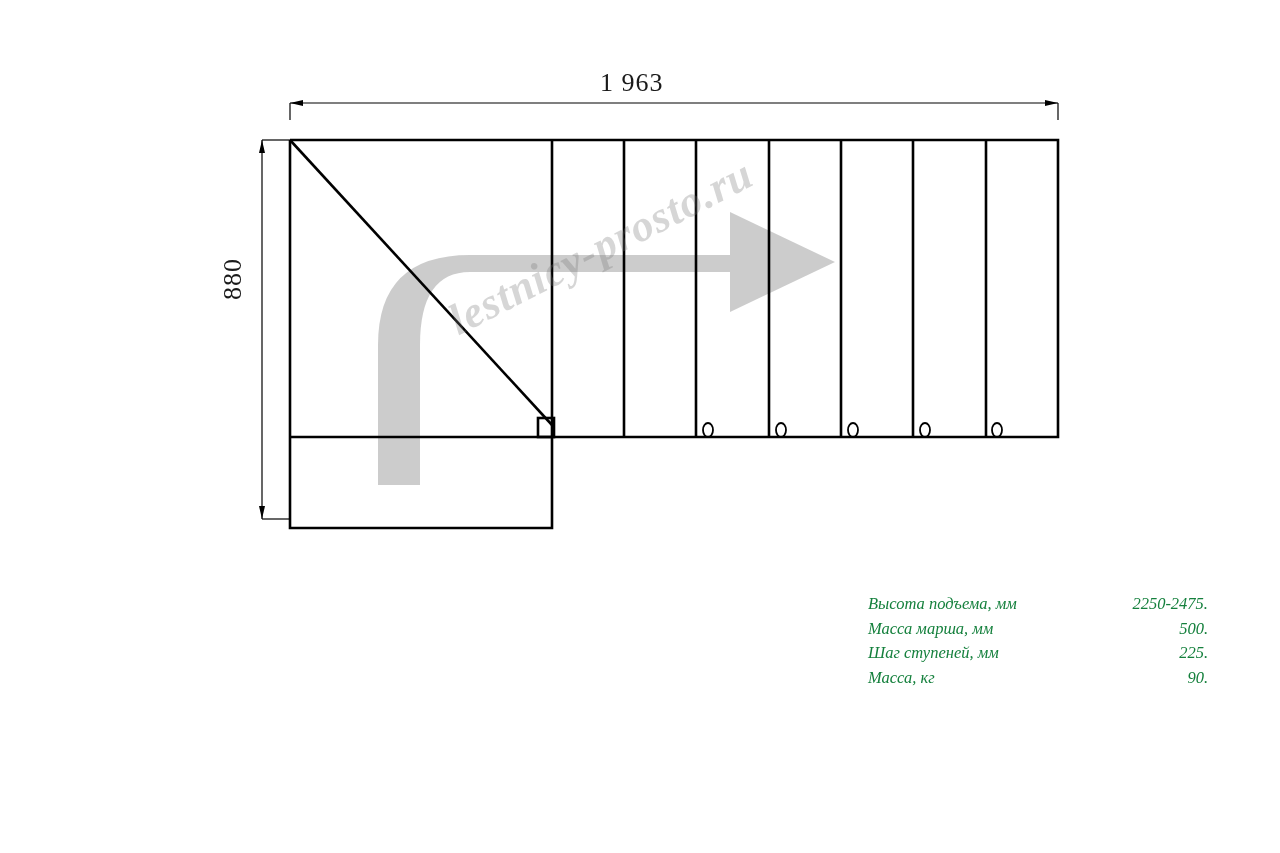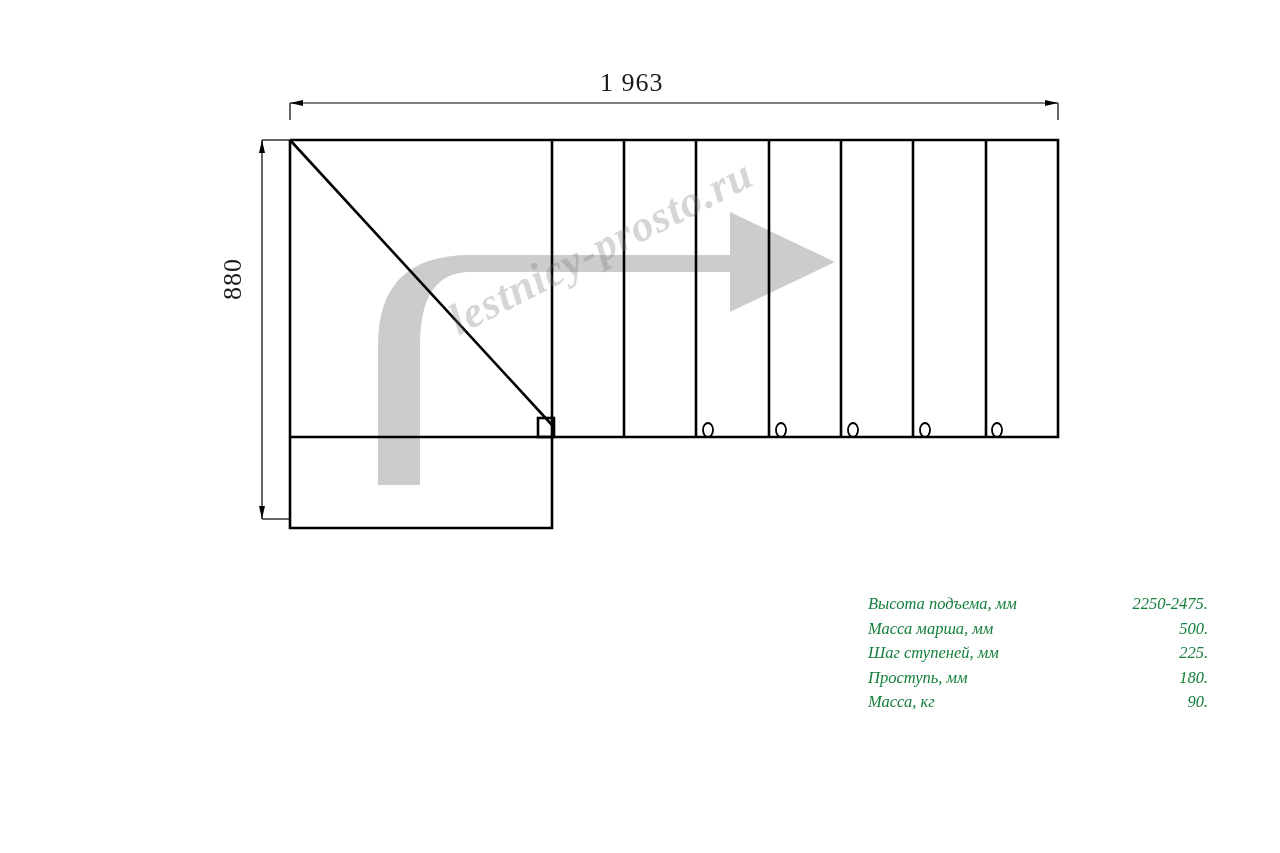--- a/index.html
+++ b/index.html
@@ -156,22 +156,18 @@
     </div>
     <div class="spec-row">
       <span class="spec-label">Масса марша, мм</span>
       <span class="spec-value">500.</span>
     </div>
     <div class="spec-row">
       <span class="spec-label">Шаг ступеней, мм</span>
       <span class="spec-value">225.</span>
     </div>
     <div class="spec-row">
-      <span class="spec-label">Проступь, мм</span>
-      <span class="spec-value">180.</span>
-    </div>
-    <div class="spec-row">
       <span class="spec-label">Масса, кг</span>
       <span class="spec-value">90.</span>
     </div>
   </div>
 
 </div>
 
 </body></html>

